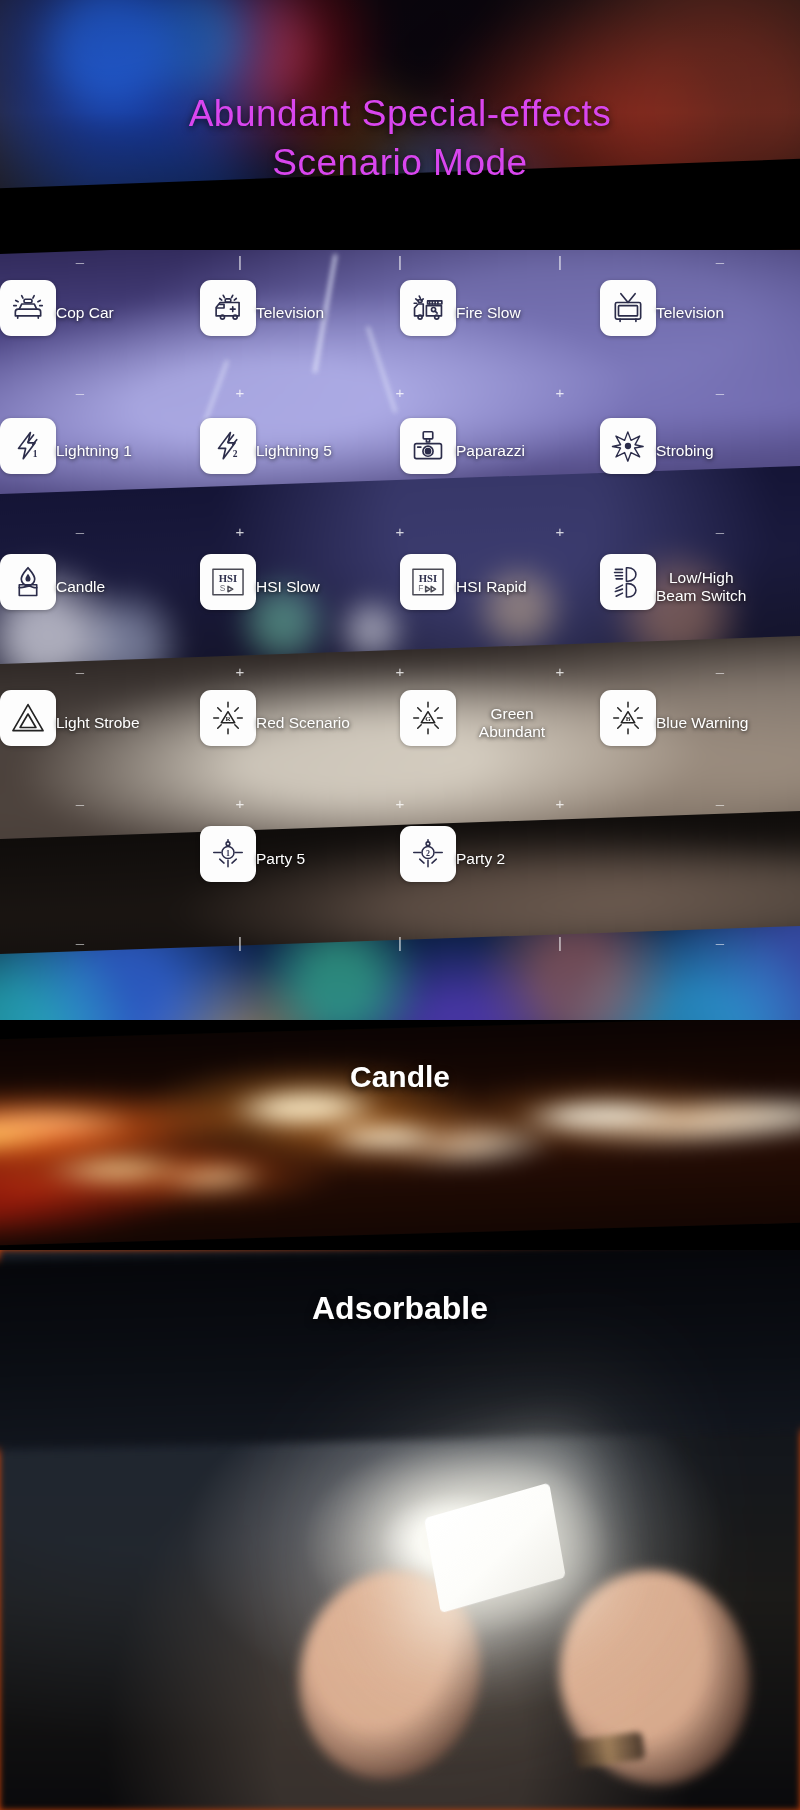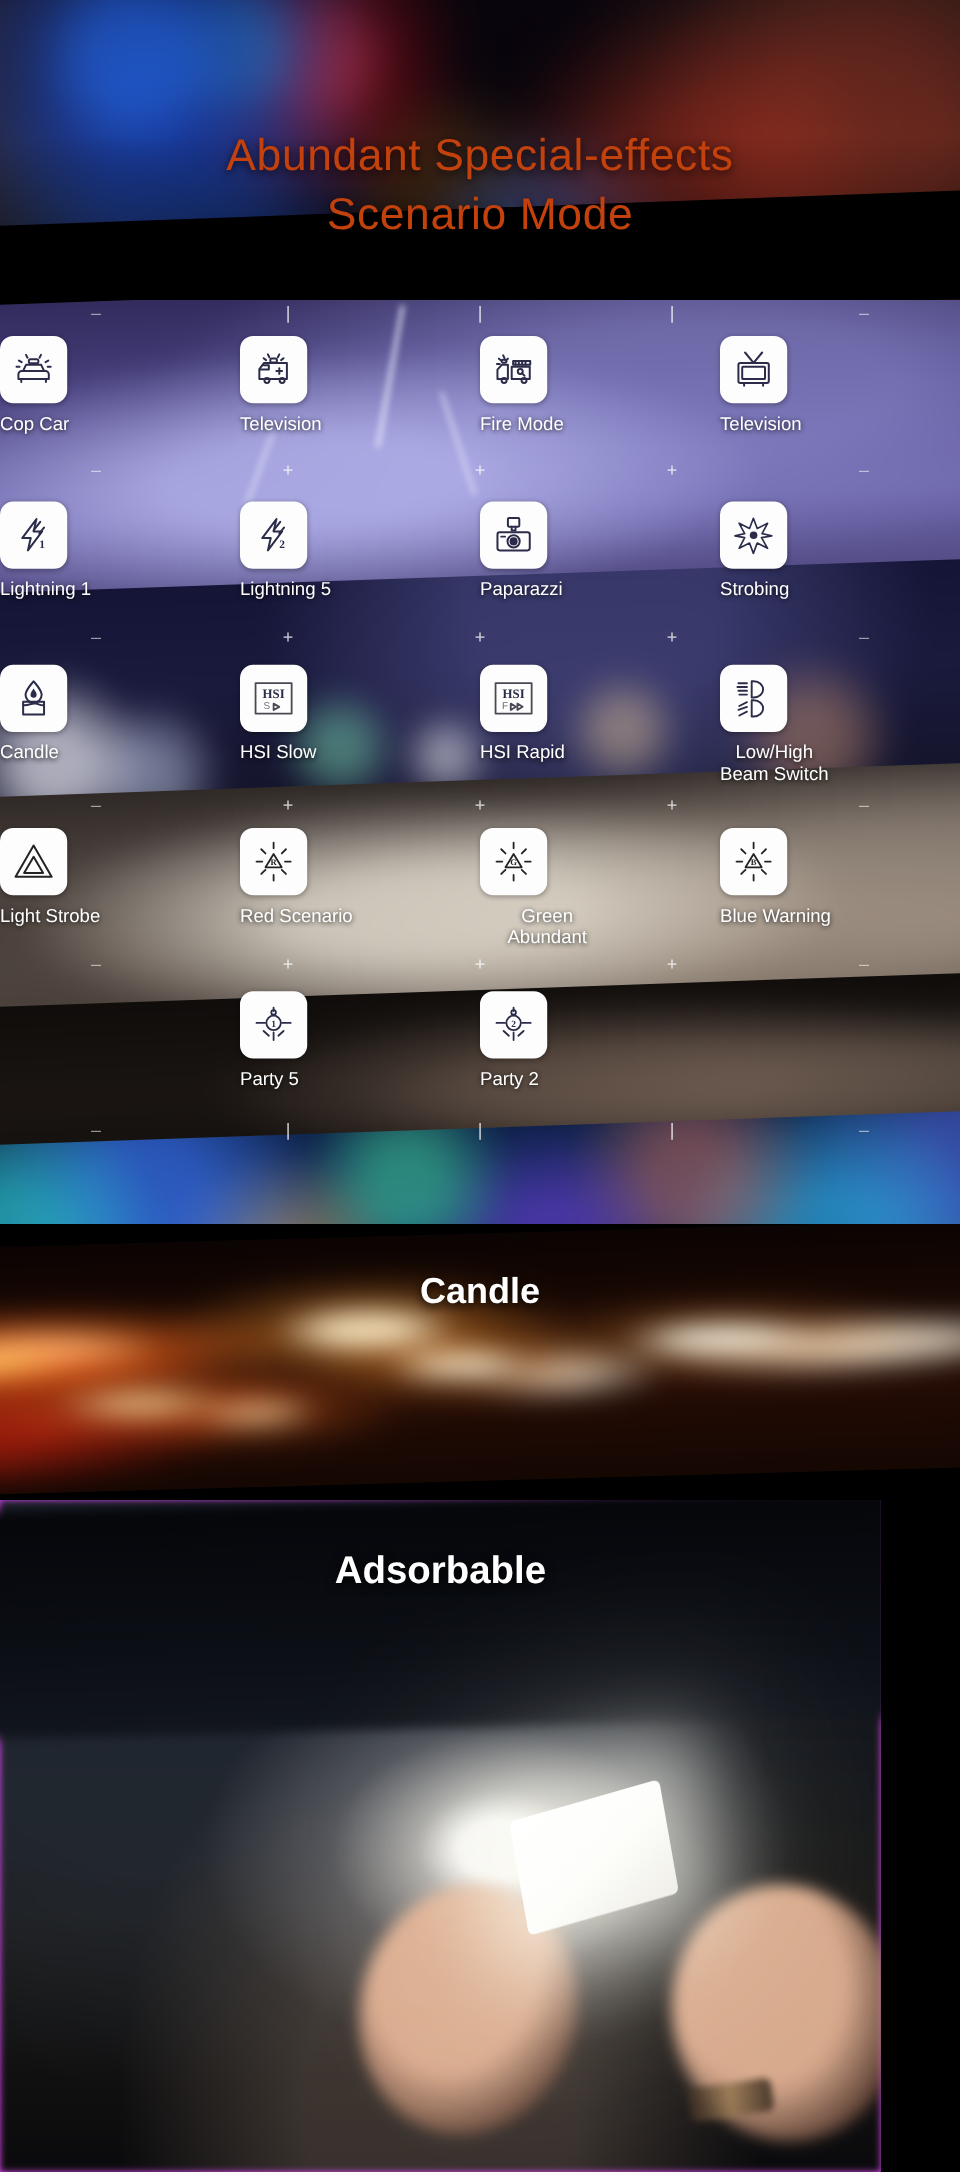--- a/index.html
+++ b/index.html
@@ -44,23 +44,23 @@
     background: linear-gradient(180deg, rgba(0,0,0,.30) 0%, rgba(0,0,0,.18) 45%, rgba(0,0,0,.62) 100%);
   }
   .hero-slant {
     position: absolute; left: -6%; right: -6%; bottom: -30px; height: 90px;
     background: #000;
     transform: rotate(-2.1deg);
     transform-origin: left bottom;
   }
   .hero-title {
     position: absolute;
-    top: 106px; left: 0; right: 0;
+    top: 90px; left: 0; right: 0;
     text-align: center;
-    color: #c2410c;
+    color: #d946ef;
     font-size: 37px;
     line-height: 1.32;
     letter-spacing: .5px;
     font-weight: 400;
     text-shadow: 0 2px 7px rgba(0,0,0,.75);
     z-index: 3;
     white-space: pre-line;
   }
 
   
@@ -170,22 +170,22 @@
     color: rgba(255,255,255,.78);
     font-size: 15px;
     line-height: 1;
     user-select: none;
   }
   .tick.minus { color: rgba(255,255,255,.55); }
 
   .cell {
     flex: 1 1 0;
     display: flex;
-    flex-direction: column;
-    align-items: flex-start;
+    flex-direction: row;
+    align-items: center;
   }
   .cell.empty { visibility: hidden; }
   .tile {
     width: 56px; height: 56px;
     background: #fdfdfd;
     border-radius: 11px;
     display: flex;
     align-items: center;
     justify-content: center;
     box-shadow: 0 1px 4px rgba(0,0,0,.30);
@@ -236,23 +236,23 @@
     text-align: center;
     color: #fff;
     font-size: 30px;
     z-index: 4;
     text-shadow: 0 2px 7px rgba(0,0,0,.8);
   }
 
   
   .ads-sec {
     position: relative;
-    width: 734px; height: 560px;
+    width: 800px; height: 560px;
     overflow: hidden;
-    background: #d946ef;
+    background: #c2410c;
   }
   .ads-bg {
     position: absolute; inset: 0;
     background:
       radial-gradient(ellipse at 57% 52%, rgba(255,255,255,.95) 0 6%, rgba(255,255,250,.55) 12%, rgba(220,230,245,.18) 24%, transparent 42%),
       radial-gradient(ellipse at 50% 90%, rgba(140,120,105,.35) 0 22%, transparent 52%),
       radial-gradient(ellipse at 20% 20%, rgba(40,48,60,.6) 0 30%, transparent 60%),
       linear-gradient(180deg, #0a0c10 0%, #14171c 38%, #1b1a18 62%, #0a0a0c 100%);
     filter: blur(3px);
   }
@@ -376,21 +376,21 @@
               <rect x="23.5" y="15" width="18" height="4"></rect>
               <path d="M26 15v4M29.5 15v4M33 15v4M36.5 15v4"></path>
               <circle cx="14" cy="35.5" r="2.6"></circle>
                 <circle cx="35" cy="35.5" r="2.6"></circle>
               <circle cx="31" cy="26" r="2.6"></circle>
                 <path d="M33 28l2.5 2.5"></path>
               <path d="M13 9l1.4 3M8.5 12.5l2.5 2M18 12.5l-2.5 2M6.5 18h3"></path>
               <rect x="11.5" y="13.6" width="5" height="3.2" rx="1.2"></rect>
             </svg>
           </div>
-          <div class="cell-label">Fire Mode</div>
+          <div class="cell-label">Fire Slow</div>
         </div>
         <div class="cell">
           <div class="tile">
             <svg width="38" height="38" viewBox="0 0 48 48" fill="none" stroke="#2b2c4a" stroke-width="2.1" stroke-linecap="round" stroke-linejoin="round">
               <rect x="8" y="17" width="32" height="21" rx="2"></rect>
               <rect x="12" y="21" width="24" height="13" rx="1"></rect>
               <path d="M15 6l9 11M33 6l-9 11"></path>
               <path d="M14 38v3M34 38v3"></path>
             </svg>
           </div>

